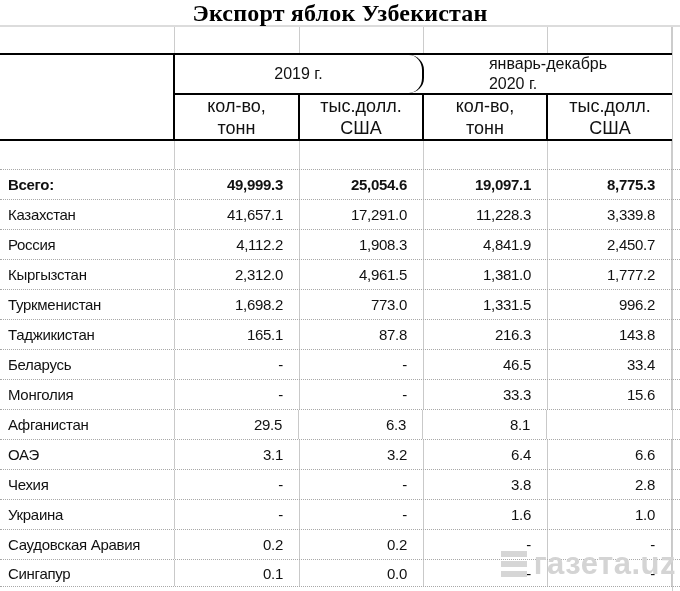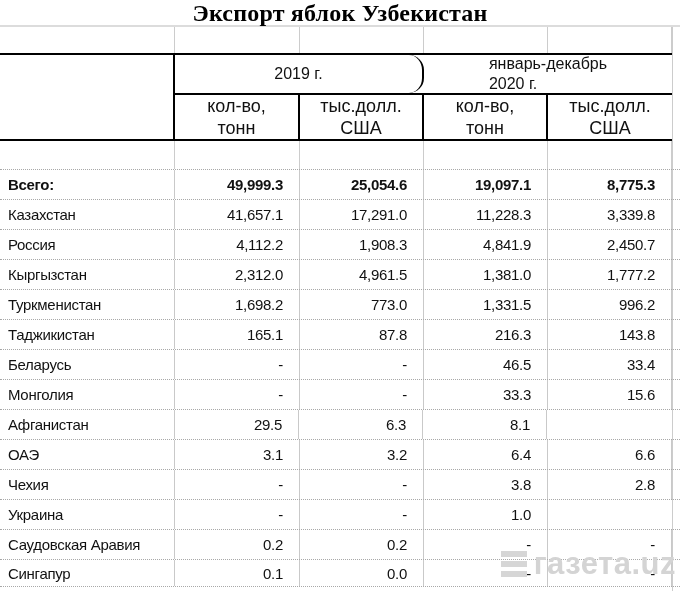--- a/index.html
+++ b/index.html
@@ -230,20 +230,21 @@
         <div class="cell val c0">-</div>
         <div class="cell val c1">-</div>
         <div class="cell val c2">3.8</div>
         <div class="cell val c3">2.8</div>
         <div class="cell sliver"></div>
       </div>
       <div class="trow">
         <div class="cell name">Украина</div>
         <div class="cell val c0">-</div>
         <div class="cell val c1">-</div>
+        <div class="cell val c2">1.6</div>
         <div class="cell val c3">1.0</div>
         <div class="cell sliver"></div>
       </div>
       <div class="trow">
         <div class="cell name">Саудовская Аравия</div>
         <div class="cell val c0">0.2</div>
         <div class="cell val c1">0.2</div>
         <div class="cell val c2">-</div>
         <div class="cell val c3">-</div>
         <div class="cell sliver"></div>

